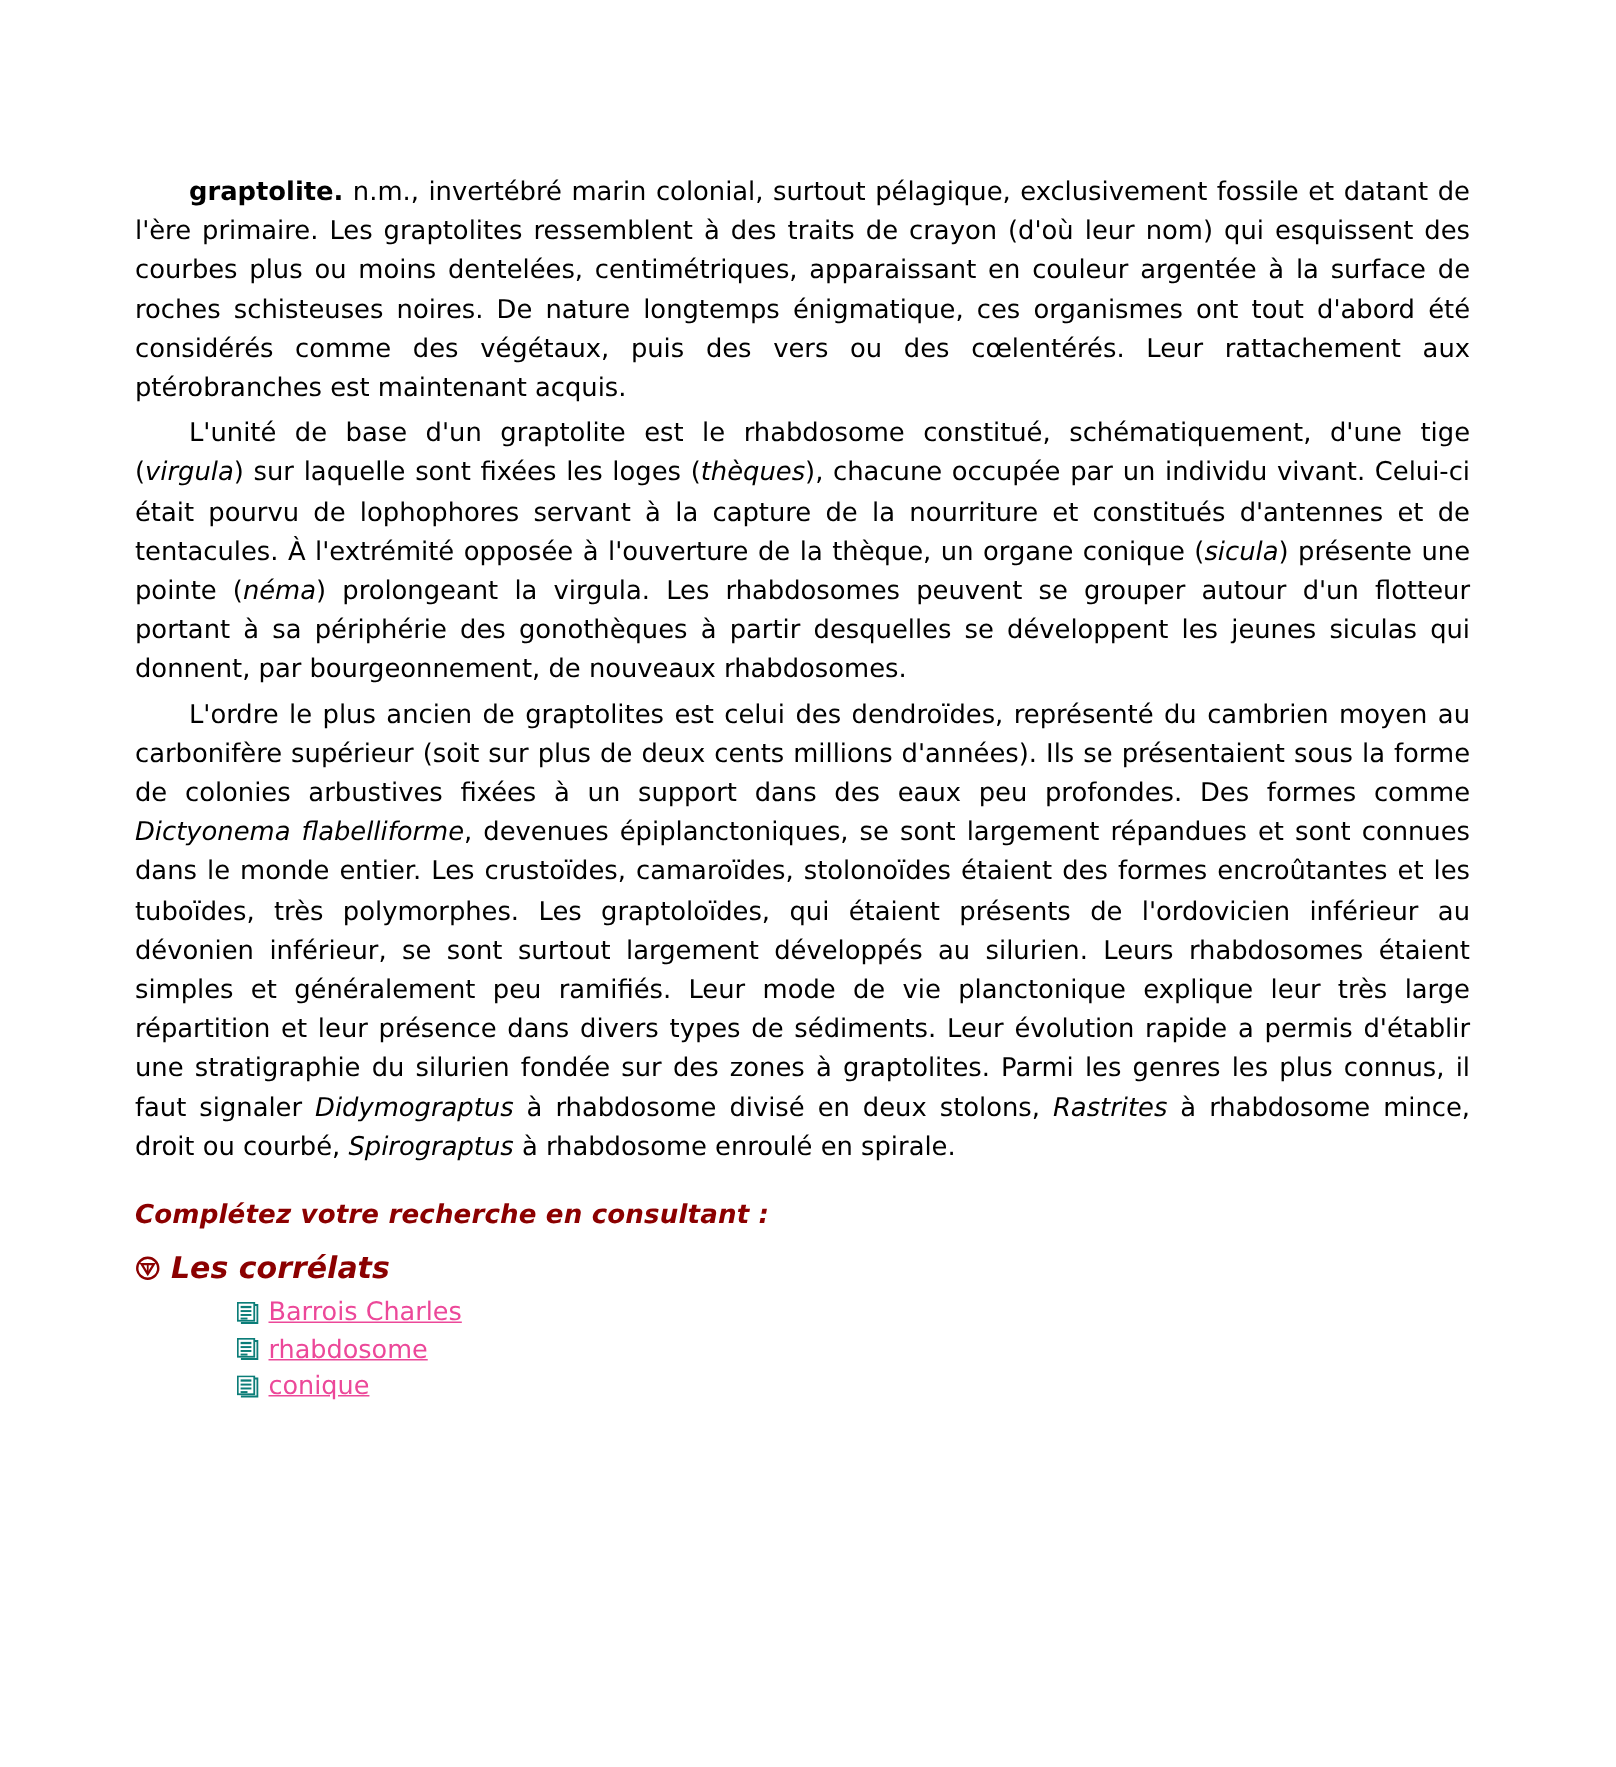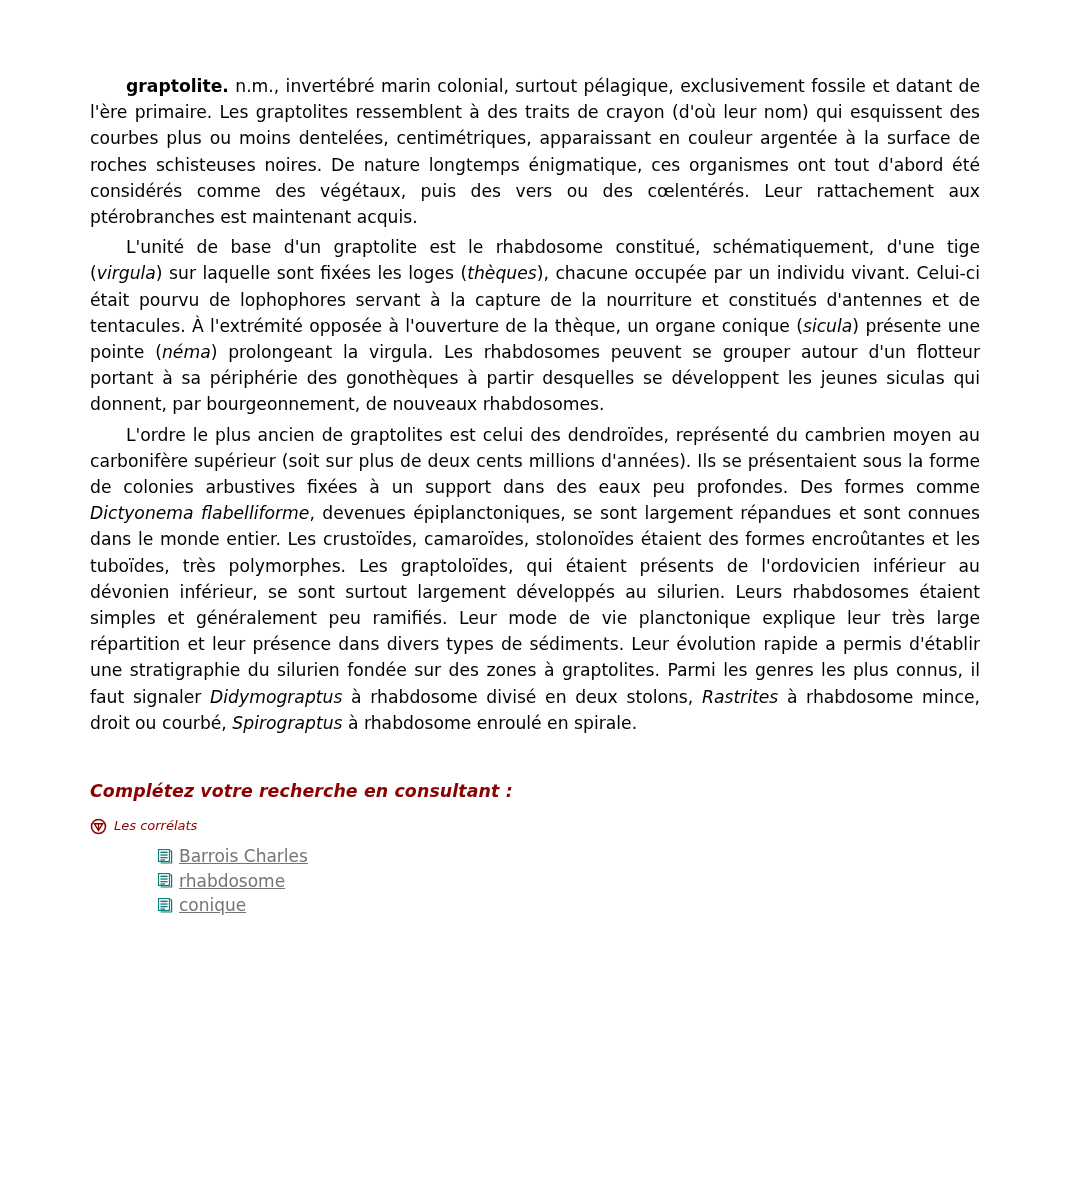--- a/index.html
+++ b/index.html
@@ -12,21 +12,21 @@
     height: 1178px;
     font-family: "DejaVu Sans", sans-serif;
     color: #000000;
     overflow: hidden;
   }
   .page {
     position: relative;
     width: 1077px;
     height: 1178px;
     box-sizing: border-box;
-    padding: 73px 97px 0 90px;
+    padding: 115px 97px 0 90px;
   }
   .article {
     width: 890px;
   }
   p.para {
     margin: 0 0 4px 0;
     text-align: justify;
     text-justify: inter-word;
     font-size: 17.2px;
     line-height: 26.2px;
@@ -35,21 +35,21 @@
   }
   p.para.last-of-block {
     margin-bottom: 4px;
   }
   .term {
     font-weight: bold;
   }
   .sci {
   }
   .footer-block {
-    margin-top: 44px;
+    margin-top: 21px;
   }
   .complete-line {
     font-size: 17.4px;
     font-weight: bold;
     font-style: italic;
     color: #8B0000;
     letter-spacing: 0.1px;
     margin: 0 0 14px 0;
     line-height: 22px;
   }
@@ -59,22 +59,22 @@
     gap: 7px;
     margin: 0 0 8px 0;
   }
   .bullet-icon {
     width: 17px;
     height: 17px;
     flex: 0 0 17px;
     display: block;
   }
   .correlats-label {
-    font-size: 13px;
-    font-weight: normal;
+    font-size: 20px;
+    font-weight: bold;
     font-style: italic;
     color: #8B0000;
     line-height: 20px;
   }
   ul.links {
     list-style: none;
     margin: 6px 0 0 0;
     padding: 0 0 0 68px;
   }
   ul.links li {
@@ -83,21 +83,21 @@
     gap: 6px;
     height: 24.5px;
   }
   .doc-icon {
     width: 15px;
     height: 15px;
     flex: 0 0 15px;
     display: block;
   }
   a.correlat-link {
-    color: #737373;
+    color: #ec4899;
     font-size: 17px;
     line-height: 20px;
     font-family: "DejaVu Sans", sans-serif;
   }
 </style>
 </head>
 <body>
 
 <div class="page">
 

